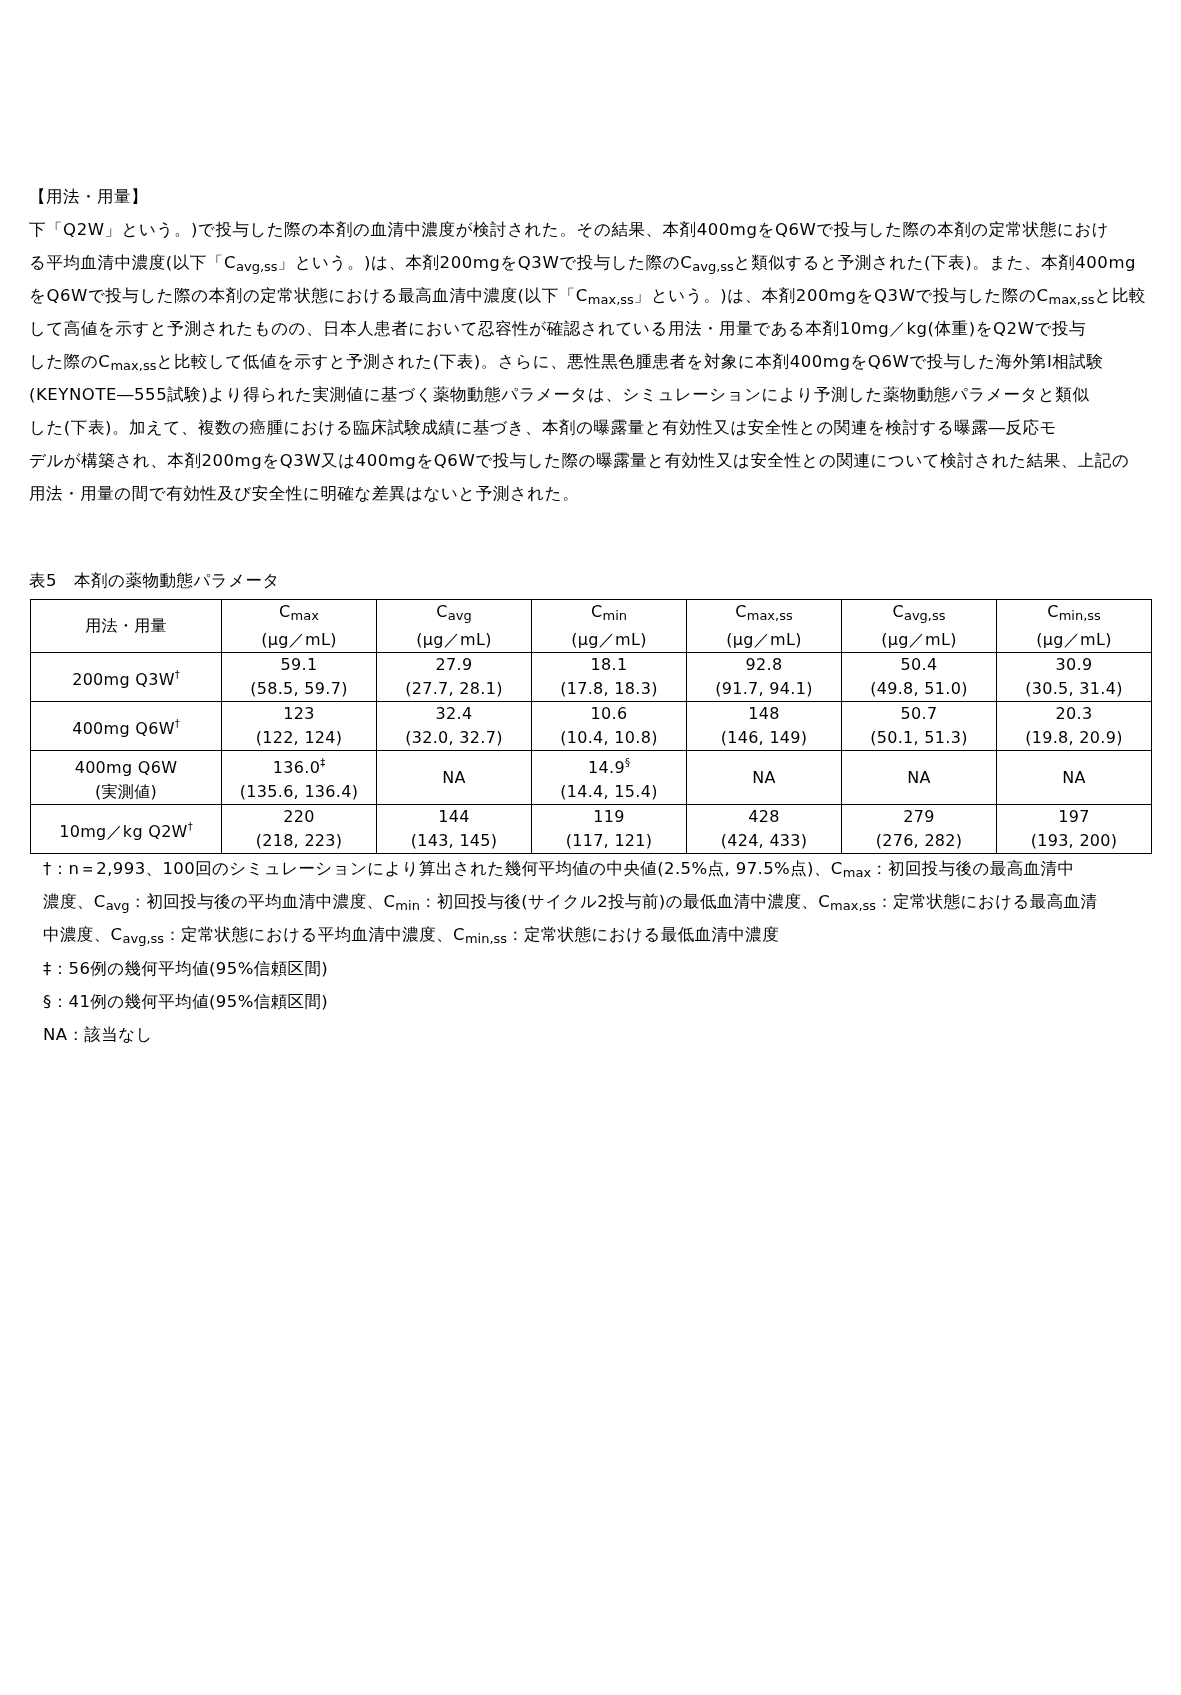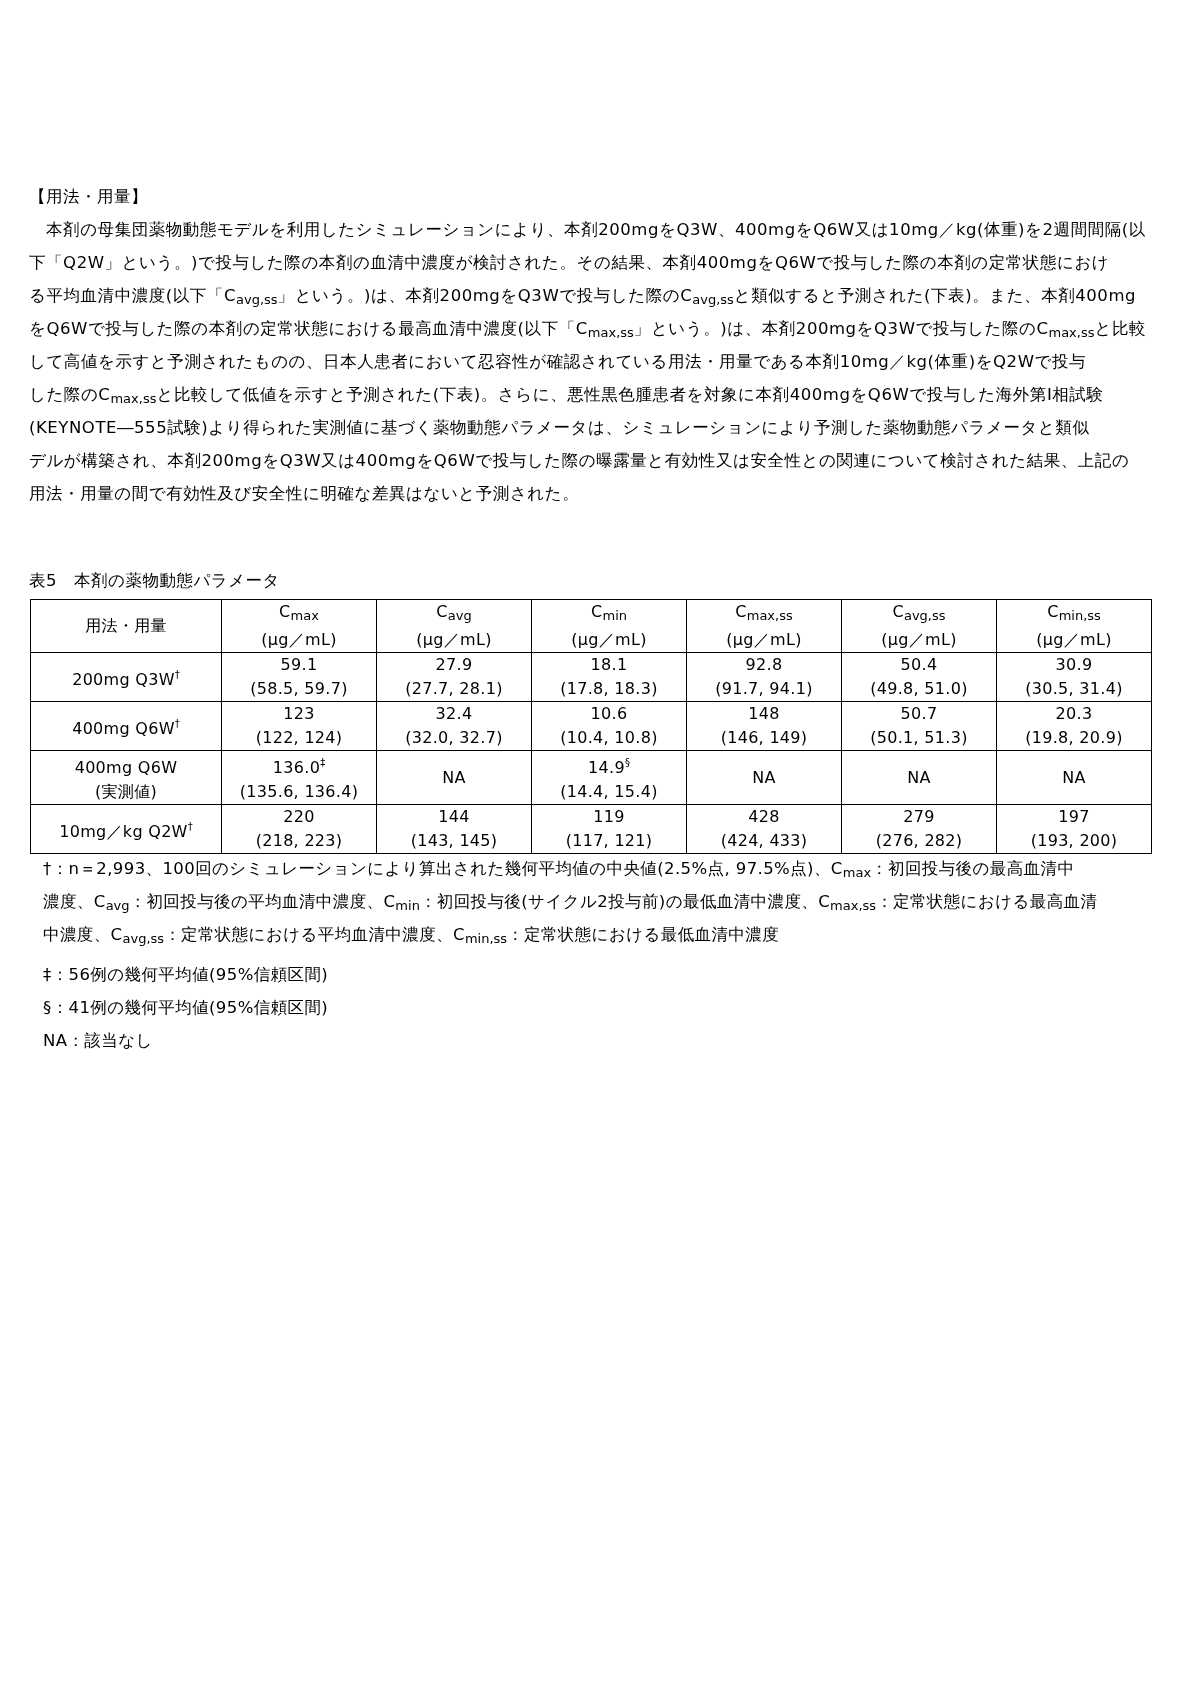--- a/index.html
+++ b/index.html
@@ -21,36 +21,36 @@
     }
     table.pk td, table.pk th {
       border: 1.5px solid #000; text-align: center; vertical-align: middle;
       font-weight: normal; padding: 0; line-height: 24px; letter-spacing: 0.3px;
     }
     table.pk tr.head { height: 49px; }
     table.pk tr.row { height: 49px; }
     table.pk tr.row.short { height: 48px; }
     .notes { position: absolute; left: 14px; top: 700px; width: 1122px; }
     .note { font-size: 16.5px; line-height: 33px; height: 33px; white-space: nowrap; letter-spacing: 0.4px; }
-    .note.gap { margin-top: 7px; }
+    .note.gap { margin-top: 1px; }
   </style>
 </head>
 <body>
 
 <div class="page">
   <div class="heading">【用法・用量】</div>
 
   <div>
-    <div class="line"><span>　本剤の母集団薬物動態モデルを利用したシミュレーションにより、本剤200mgをQ3W、400mgをQ6W又は10mg／kg(体重)を2週間間隔(以</span></div>
     <div class="line"><span>下「Q2W」という。)で投与した際の本剤の血清中濃度が検討された。その結果、本剤400mgをQ6Wで投与した際の本剤の定常状態におけ</span></div>
     <div class="line"><span>る平均血清中濃度(以下「C</span><span class="sub">avg,ss</span><span>」という。)は、本剤200mgをQ3Wで投与した際のC</span><span class="sub">avg,ss</span><span>と類似すると予測された(下表)。また、本剤400mg</span></div>
     <div class="line"><span>をQ6Wで投与した際の本剤の定常状態における最高血清中濃度(以下「C</span><span class="sub">max,ss</span><span>」という。)は、本剤200mgをQ3Wで投与した際のC</span><span class="sub">max,ss</span><span>と比較</span></div>
     <div class="line"><span>して高値を示すと予測されたものの、日本人患者において忍容性が確認されている用法・用量である本剤10mg／kg(体重)をQ2Wで投与</span></div>
     <div class="line"><span>した際のC</span><span class="sub">max,ss</span><span>と比較して低値を示すと予測された(下表)。さらに、悪性黒色腫患者を対象に本剤400mgをQ6Wで投与した海外第Ⅰ相試験</span></div>
     <div class="line"><span>(KEYNOTE―555試験)より得られた実測値に基づく薬物動態パラメータは、シミュレーションにより予測した薬物動態パラメータと類似</span></div>
+    <div class="line"><span>した(下表)。加えて、複数の癌腫における臨床試験成績に基づき、本剤の曝露量と有効性又は安全性との関連を検討する曝露―反応モ</span></div>
     <div class="line"><span>デルが構築され、本剤200mgをQ3W又は400mgをQ6Wで投与した際の曝露量と有効性又は安全性との関連について検討された結果、上記の</span></div>
     <div class="line"><span>用法・用量の間で有効性及び安全性に明確な差異はないと予測された。</span></div>
   </div>
 
   <div class="caption">表5　本剤の薬物動態パラメータ</div>
 
   <table class="pk">
     <colgroup>
       <col style="width:191px">
         <col style="width:155px">

